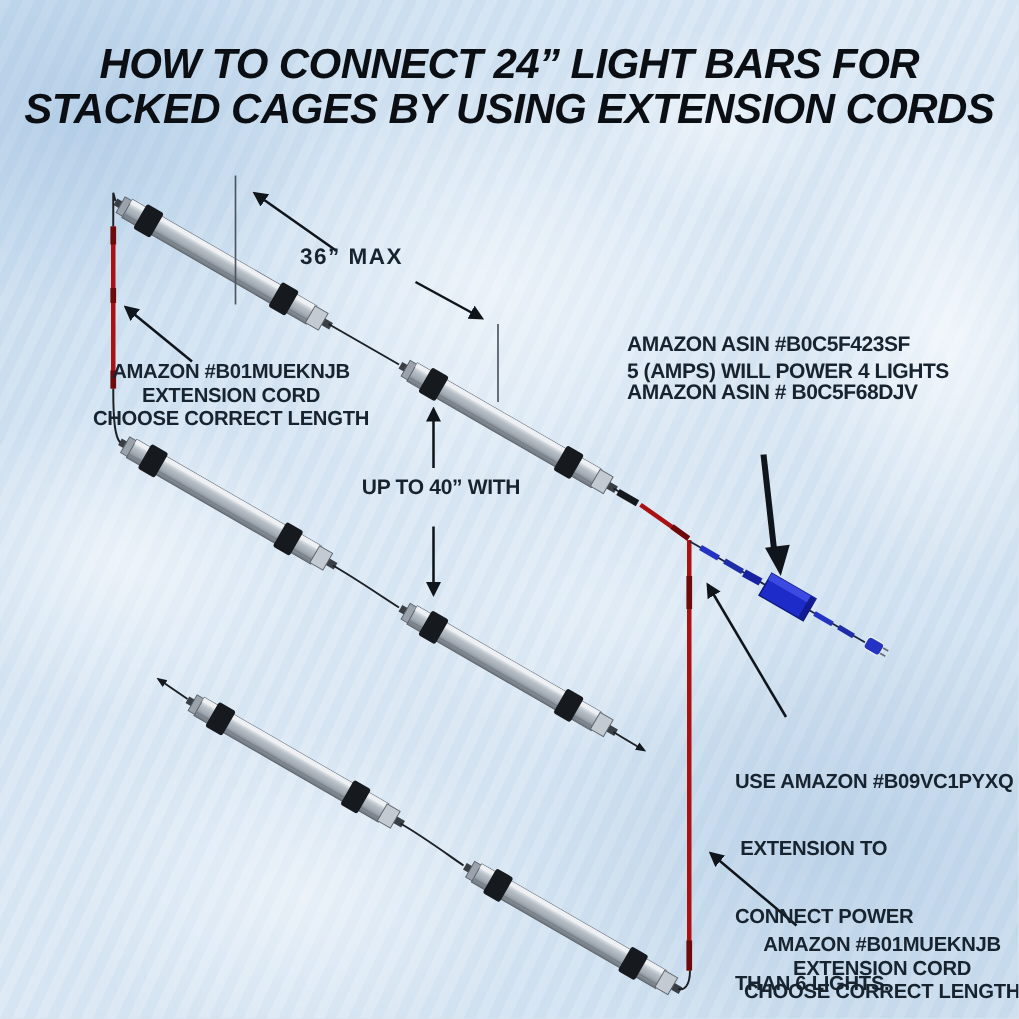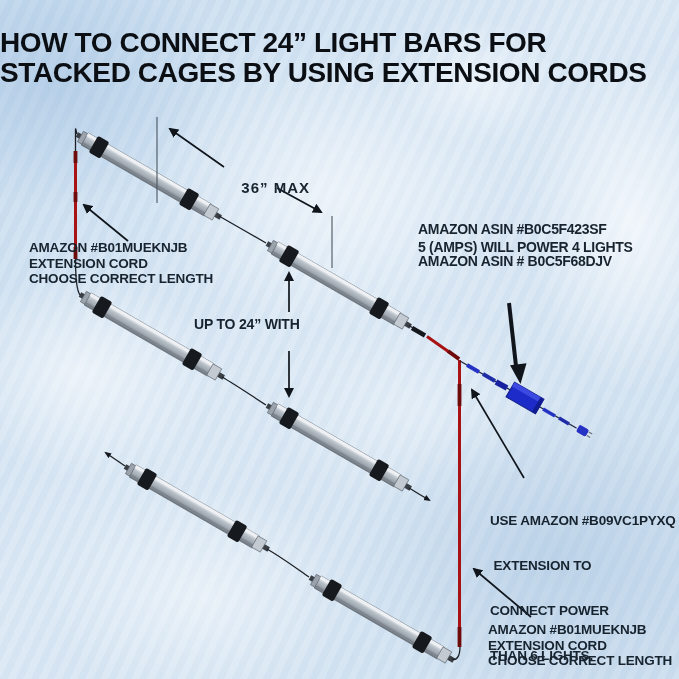--- a/index.html
+++ b/index.html
@@ -14,23 +14,23 @@
       radial-gradient(ellipse 220px 160px at 30% 88%, rgba(255,255,255,.45), transparent 70%),
       radial-gradient(ellipse 120px 90px at 70% 12%, rgba(255,255,255,.45), transparent 70%),
       radial-gradient(ellipse 300px 220px at 82% 82%, rgba(150,182,216,.35), transparent 70%),
       radial-gradient(ellipse 240px 180px at 8% 12%, rgba(150,185,220,.40), transparent 70%),
       radial-gradient(ellipse 200px 140px at 60% 60%, rgba(255,255,255,.30), transparent 70%),
       repeating-linear-gradient(115deg, rgba(255,255,255,.07) 0 7px, rgba(130,168,205,.06) 7px 14px),
       linear-gradient(135deg,#c6dbee 0%,#dce9f5 45%,#cddfef 100%);
   }
   .diagram{position:absolute; left:0; top:0;}
   .txt{position:absolute; color:#17232e; font-weight:bold; line-height:15.5px; font-size:13.5px; letter-spacing:-0.2px;}
-  .center{}
-  .title{position:absolute; left:0; top:28px; width:679px; 
-         color:#0b0f14; font-weight:bold; font-size:28px; line-height:30px; letter-spacing:-0.4px;}
+  .center{text-align:center;}
+  .title{position:absolute; left:0; top:28px; width:679px; text-align:center;
+         color:#0b0f14; font-weight:bold; font-size:28px; line-height:30px; letter-spacing:-0.4px;font-style:italic;}
   .dim-label{font-size:15px; letter-spacing:1px;}
   .asin{font-size:14px; line-height:18px; letter-spacing:-0.3px;}
   .gap-label{font-size:14px; line-height:17.5px;}
   .pre{white-space:pre;}
 </style>
 </head>
 <body>
 
 <div class="stage">
 
@@ -136,39 +136,39 @@
       <line x1="509" y1="303" x2="516" y2="366" stroke="#10151c" stroke-width="4"></line>
       <polygon points="520.5,384 510,365.2 526.5,363.2" fill="#10151c"></polygon>
     </g>
   </svg>
 
   <div class="title">
     <div>HOW TO CONNECT 24” LIGHT BARS FOR</div>
     <div>STACKED CAGES BY USING EXTENSION CORDS</div>
   </div>
 
-  <div class="txt dim-label" style="left:200px; top:180px; width:110px; text-align:right;">36” MAX</div>
+  <div class="txt dim-label" style="left:200px; top:164px; width:110px; text-align:left;">36” MAX</div>
 
   <div class="txt center" style="left:29px; top:240px; width:250px;">
     <div>AMAZON #B01MUEKNJB</div>
     <div>EXTENSION CORD</div>
     <div>CHOOSE CORRECT LENGTH</div>
   </div>
 
   <div class="txt asin" style="left:418px; top:220px; width:260px;">
     <div>AMAZON ASIN #B0C5F423SF</div>
     <div>5 (AMPS) WILL POWER 4 LIGHTS</div>
   </div>
 
   <div class="txt asin" style="left:418px; top:252px; width:260px;">
     <div>AMAZON ASIN # B0C5F68DJV</div>
   </div>
 
   <div class="txt gap-label center" style="left:194px; top:316px; width:200px;">
-    <div>UP TO 24” WITH</div>
+    <div>UP TO 40” WITH</div>
   </div>
 
   <div class="txt pre" style="left:490px; top:483px; width:190px; line-height:15px;">
     <div>USE AMAZON #B09VC1PYXQ</div>
     <div> EXTENSION TO</div>
     <div>CONNECT POWER</div>
     <div>THAN 6 LIGHTS.</div>
     
     
     

